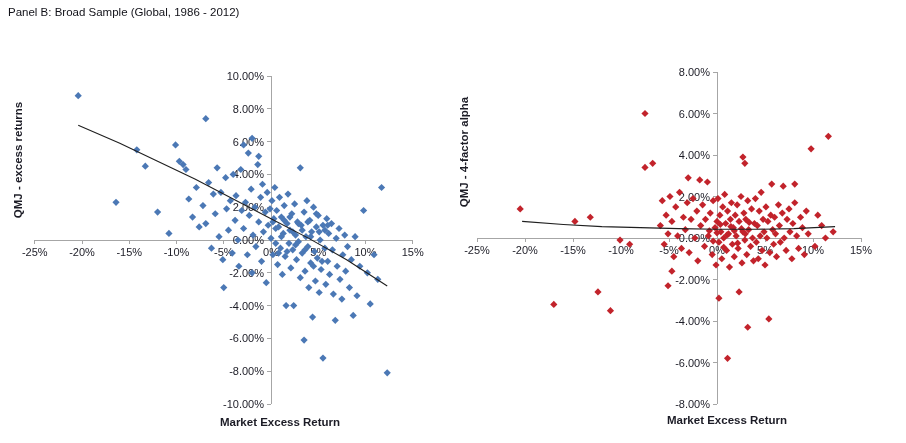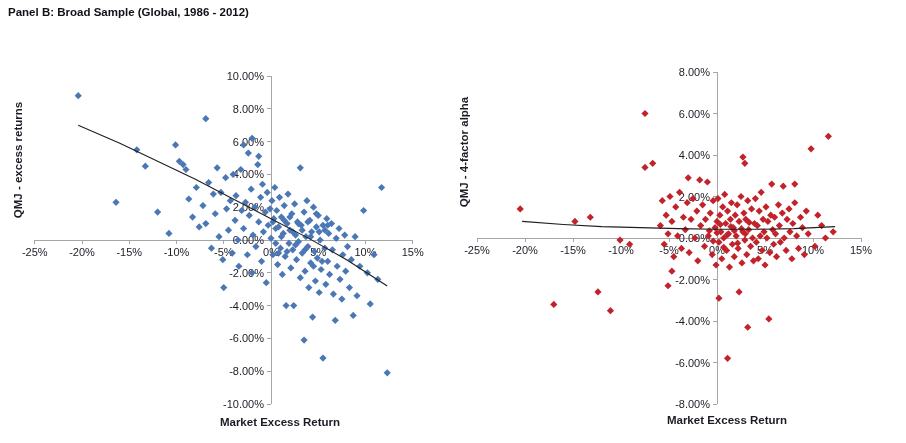--- a/index.html
+++ b/index.html
@@ -1,18 +1,18 @@
 <!DOCTYPE html>
 <html><head>
 <meta charset="utf-8">
 <style>
   html,body{margin:0;padding:0;background:#ffffff;}
   body{width:906px;height:443px;position:relative;overflow:hidden;
        font-family:"Liberation Sans",sans-serif;}
-  .panel-title{position:absolute;left:8px;top:6px;font-size:11.5px;font-weight:bold;color:#111118;}
+  .panel-title{position:absolute;left:8px;top:6px;font-size:11.5px;font-weight:normal;color:#111118;}
   .chart{position:absolute;top:40px;height:403px;}
   #chart-0{left:0;width:450px;}
   #chart-1{left:452px;width:454px;}
   svg{display:block;}
   svg text{font-family:"Liberation Sans",sans-serif;fill:#1c1c26;}
   text.tick{font-size:11px;}
   text.axis-title{font-size:11.5px;font-weight:bold;}
 </style>
 </head>
 <body>

